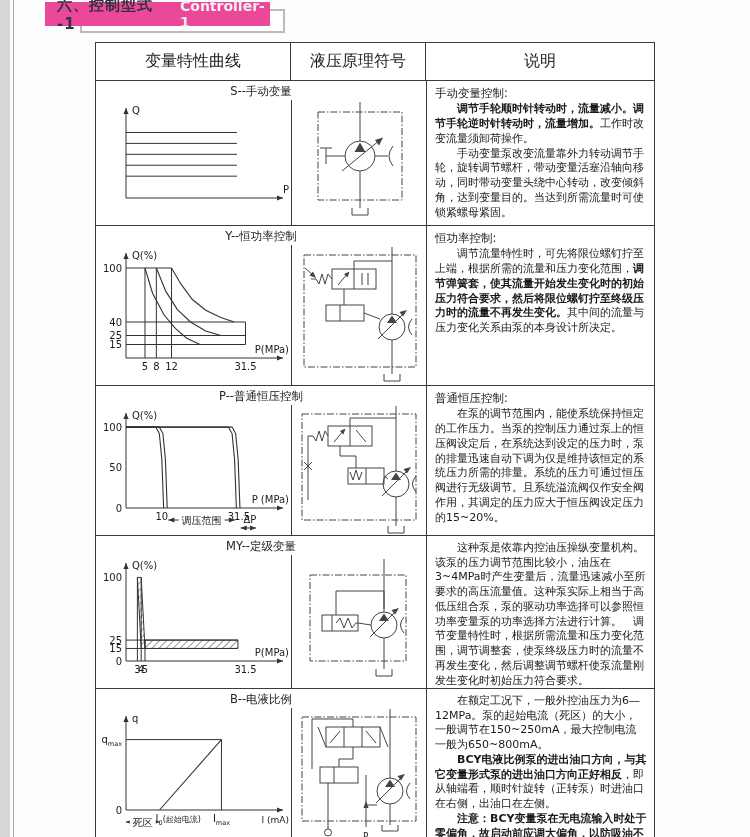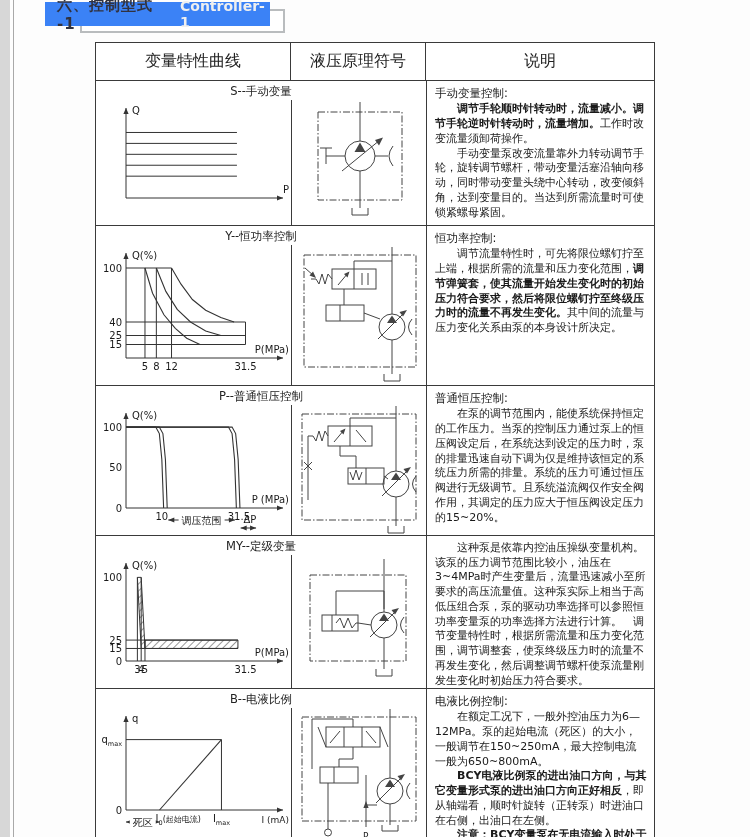--- a/index.html
+++ b/index.html
@@ -5,21 +5,21 @@
   * { box-sizing: border-box; margin: 0; padding: 0; }
   html,body { width:750px; height:837px; overflow:hidden; background:#fff;
     font-family:"DejaVu Sans", sans-serif; color:#1a1a1a; }
   .page { position:relative; width:750px; height:837px; background:#fdfdfd; }
   .left-strip { position:absolute; left:0; top:0; width:10px; height:837px; background:#d7d7d7; }
   .left-line  { position:absolute; left:13px; top:0; width:1px; height:837px; background:#a9a9a9; }
 
   .hdr-outline { position:absolute; left:80px; top:9px; width:205px; height:24px;
     border:2px solid #b9bcbe; background:#fff; }
   .hdr-badge { position:absolute; left:45px; top:2px; width:225px; height:24px;
-    background:#3b82f6; display:flex; align-items:center; padding-left:12px; gap:8px; }
+    background:#ec4899; display:flex; align-items:center; padding-left:12px; gap:8px; }
   .hdr-zh { font-weight:bold; font-size:15px; color:#31323f; letter-spacing:1px; }
   .hdr-en { font-size:14px; color:#efefef;font-weight:bold; }
 
   .tbl { position:absolute; left:95px; top:42px; width:560px; border:1px solid #3a3a3a; background:#fff; }
   .thead { display:flex; height:38px; border-bottom:1px solid #3a3a3a; }
   .th { display:flex; align-items:center; justify-content:center; font-size:16px; color:#222; }
   .th1 { width:195px; border-right:1px solid #3a3a3a; }
   .th2 { width:135px; border-right:1px solid #3a3a3a; }
   .th3 { flex:1; }
 
@@ -357,21 +357,20 @@
           <line x1="84" y1="94" x2="110" y2="68"></line>
             <polygon points="113,65 105.5,67 109,71.5"></polygon>
           <line x1="98" y1="0" x2="98" y2="69"></line>
           <line x1="98" y1="95" x2="98" y2="116"></line>
           <path d="M90,116 v6 h16 v-6"></path>
           <path d="M118,74 q-7,8 0,16"></path>
           <text x="71" y="130">P</text>
         </svg>
       </div>
       <div class="desc-cell">
-        <div class="desc-head">电液比例控制:</div>
         <div class="desc-body">
             <p><span>在额定工况下，一般外控油压力为6—12MPa。泵的起始电流（死区）的大小，一般调节在150~250mA，最大控制电流一般为650~800mA。</span></p>
             <p><span class="bd">BCY电液比例泵的进出油口方向，与其它变量形式泵的进出油口方向正好相反</span><span>，即从轴端看，顺时针旋转（正转泵）时进油口在右侧，出油口在左侧。</span></p>
             <p><span class="bd">注意：BCY变量泵在无电流输入时处于零偏角，故启动前应调大偏角，以防吸油不足导致油泵损坏。</span></p>
           </div>
       </div>
     </div>
   </div>
 </div>
 

